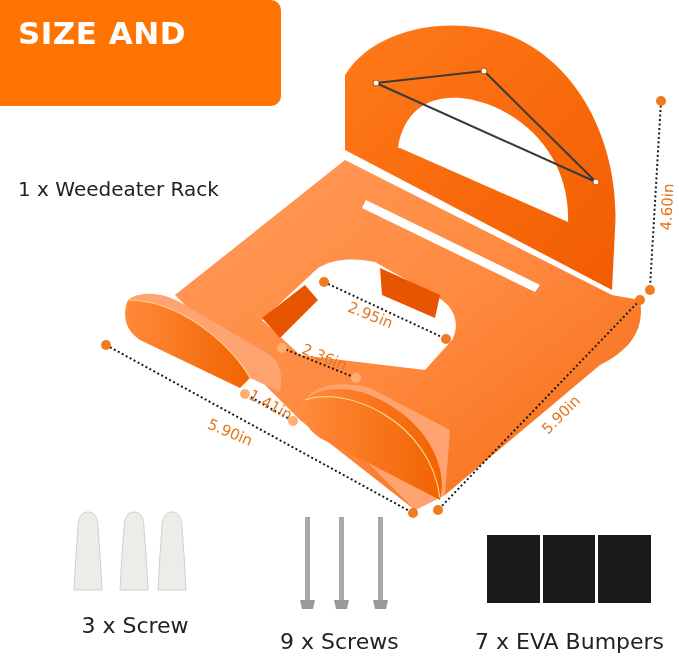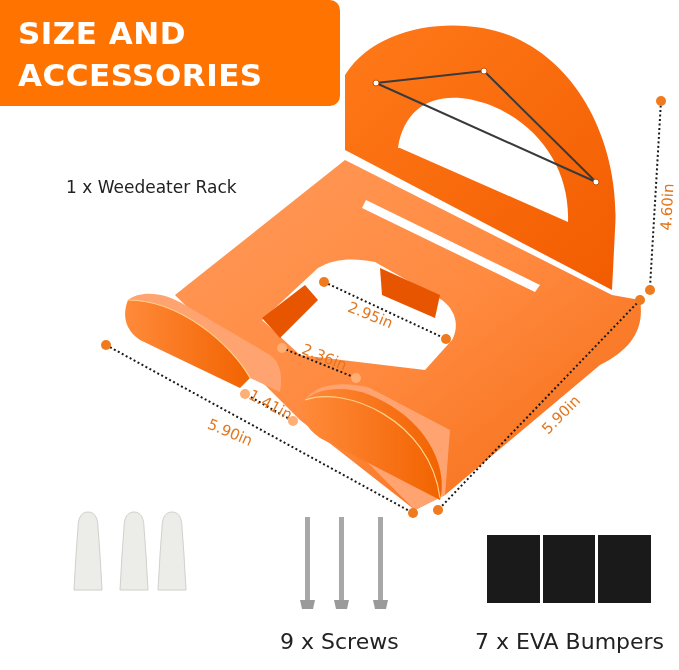--- a/index.html
+++ b/index.html
@@ -1,51 +1,50 @@
 <!DOCTYPE html>
 <html><head>
   <meta charset="utf-8">
   <style>
     html, body { margin: 0; padding: 0; background: #ffffff; }
     body { width: 679px; height: 670px; position: relative; overflow: hidden; font-family: "DejaVu Sans", sans-serif; }
     .banner {
-      position: absolute; left: 0; top: 0; width: 340px; height: 106px;
+      position: absolute; left: 0; top: 0; width: 281px; height: 106px;
       background: #ff7400; border-radius: 0 0 10px 0;
       border-top-right-radius: 10px;
     }
     .banner-line {
       position: absolute; left: 18px; color: #ffffff;
       font-family: "DejaVu Sans", sans-serif; font-weight: bold;
       font-size: 31px; letter-spacing: 0.5px; line-height: 1;
     }
     .banner-line.l1 { top: 18px; }
     .banner-line.l2 { top: 60px; }
     .label {
       position: absolute; color: #222222;
       font-family: "DejaVu Sans", sans-serif; font-weight: normal;
       white-space: nowrap; line-height: 1.1;
     }
-    .rack-label { left: 18px; top: 178px; font-size: 17px; margin-left: 48px; }
+    .rack-label { left: 18px; top: 178px; font-size: 20px; }
     .acc-label { font-size: 22px; text-align: center; }
     .acc-tubes { left: 40px; top: 614px; width: 190px; }
     .acc-screws { left: 280px; top: 630px; }
     .acc-bumpers { left: 475px; top: 630px; }
     .dim {
       position: absolute; color: #e2771f; font-size: 15px;
       font-family: "DejaVu Sans", sans-serif; white-space: nowrap;
       transform-origin: left top;
     }
     svg.illus { position: absolute; left: 0; top: 0; }
   </style>
 </head>
 <body>
 
 <div class="banner">
   <div class="banner-line l1">SIZE AND</div>
-  <div class="banner-line l2">ACCESSORIES</div>
 </div>
 
 <svg class="illus" width="679" height="670" viewBox="0 0 679 670">
   <defs>
     <linearGradient id="gBack" x1="0" y1="0" x2="1" y2="1">
       <stop offset="0" stop-color="#ff7a1a"></stop>
       <stop offset="1" stop-color="#f25c00"></stop>
     </linearGradient>
     <linearGradient id="gBase" x1="0" y1="0" x2="1" y2="1">
       <stop offset="0" stop-color="#ff9a5a"></stop>
@@ -140,15 +139,16 @@
 <div class="dim" style="left:657px;top:230px;transform:rotate(-87deg);">4.60in</div>
 <div class="dim" style="left:538px;top:425px;transform:rotate(-45deg);">5.90in</div>
 <div class="dim" style="left:212px;top:415px;transform:rotate(23deg);">5.90in</div>
 <div class="dim" style="left:352px;top:298px;transform:rotate(22deg);">2.95in</div>
 <div class="dim" style="left:306px;top:340px;transform:rotate(22deg);">2.36in</div>
 <div class="dim" style="left:254px;top:386px;transform:rotate(28deg);">1.41in</div>
 
 <div class="label rack-label">1 x Weedeater Rack</div>
 
 <div class="label acc-label acc-tubes">
+  <div>3 x Screw</div>
 </div>
 <div class="label acc-label acc-screws">9 x Screws</div>
 <div class="label acc-label acc-bumpers">7 x EVA Bumpers</div>
 
 </body></html>

